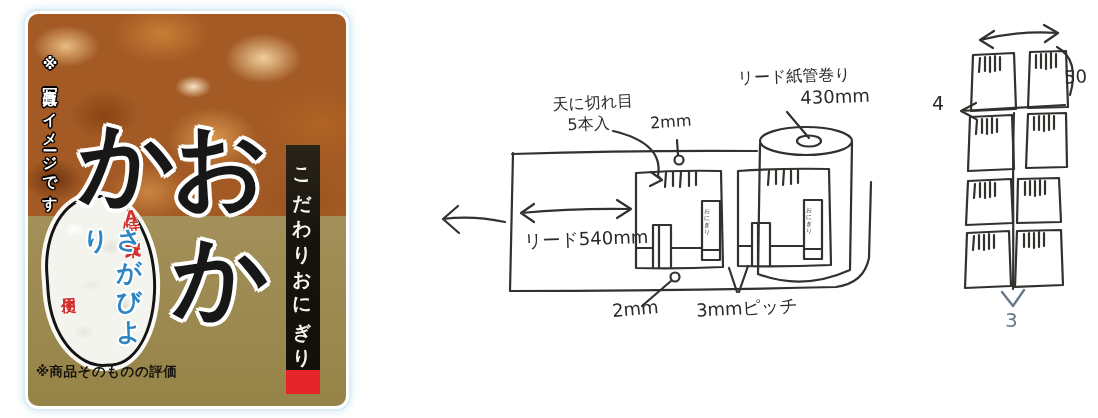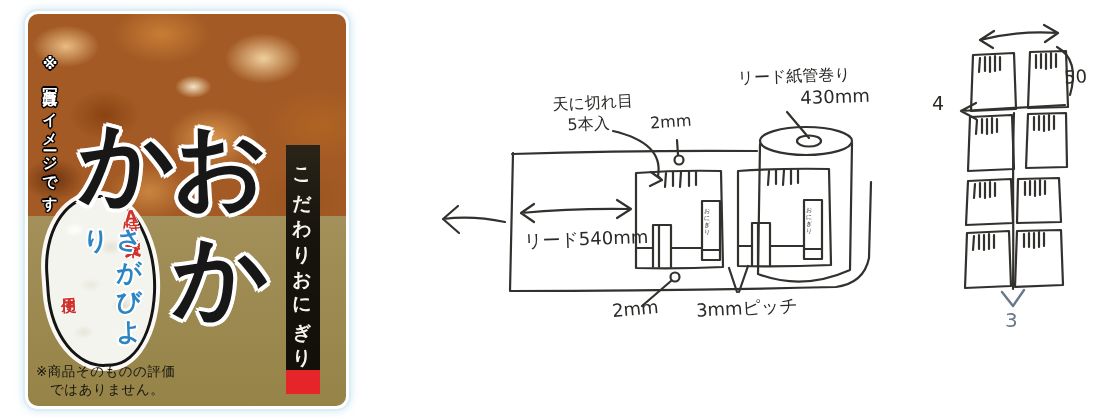--- a/index.html
+++ b/index.html
@@ -51,21 +51,21 @@
       radial-gradient(16px 10px at 30% 80%, #e6e6da 0%, rgba(230,230,218,0) 70%);}
   .award-text{position:absolute;right:8px;top:10px;font-size:16px;font-weight:bold;color:#cf312c;
     letter-spacing:1px;text-shadow:1px 1px 0 #fff,-1px -1px 0 #fff;}
   .brand-text{position:absolute;left:30px;top:14px;font-size:25px;font-weight:900;color:#2b84c4;
     letter-spacing:2px;transform:rotate(4deg);
     text-shadow:2px 0 0 #fff,-2px 0 0 #fff,0 2px 0 #fff,0 -2px 0 #fff,
                 1.5px 1.5px 0 #fff,-1.5px 1.5px 0 #fff,1.5px -1.5px 0 #fff,-1.5px -1.5px 0 #fff;}
   .use-text{position:absolute;left:8px;top:86px;font-size:15px;font-weight:bold;color:#cf312c;
     text-shadow:1px 1px 0 #fff,-1px -1px 0 #fff;}
   .disclaimer{position:absolute;left:8px;top:349px;z-index:3;color:#15140f;font-size:13.5px;
-    font-weight:normal;line-height:1.3;letter-spacing:0.5px;}
+    font-weight:bold;line-height:1.3;letter-spacing:0.5px;}
   .disclaimer .l2{padding-left:14px;}
 
   
   .sketch-svg{position:absolute;left:0;top:0;}
   .hand{position:absolute;color:#2b2a27;white-space:nowrap;font-family:"DejaVu Sans",sans-serif;}
   .mini-label{position:absolute;writing-mode:vertical-rl;text-orientation:upright;
     font-size:6px;line-height:1;color:#30302d;letter-spacing:0px;}
   .grey{color:#68798a;}
 </style>
 </head>
@@ -82,21 +82,20 @@
       <div class="band-text v">こだわりおにぎり</div>
     </div>
     <div class="red-block"></div>
     <div class="rice-oval">
       <div class="award-text v">特A受賞米</div>
       <div class="brand-text v">さがびより</div>
       <div class="use-text v">使用</div>
     </div>
     <div class="disclaimer">
       <div class="l1">※商品そのものの評価</div>
-      <div class="l2">ではありません。</div>
     </div>
   </div>
 
   <svg class="sketch-svg" width="1098" height="418" viewBox="0 0 1098 418" fill="none" stroke="#33312e" stroke-width="2.2" stroke-linecap="round" stroke-linejoin="round">
 
     <g>
       <path d="M512,154 Q640,150 757,151 M513,153 L510,291 M510,291 Q670,291 836,287 Q864,283 869,258 L871,182"></path>
       <ellipse cx="806" cy="141" rx="46" ry="14"></ellipse>
       <ellipse cx="809" cy="141" rx="12" ry="5.5"></ellipse>
       <path d="M760,144 L758,274 M852,143 L850,270 M758,274 Q803,291 850,270"></path>

